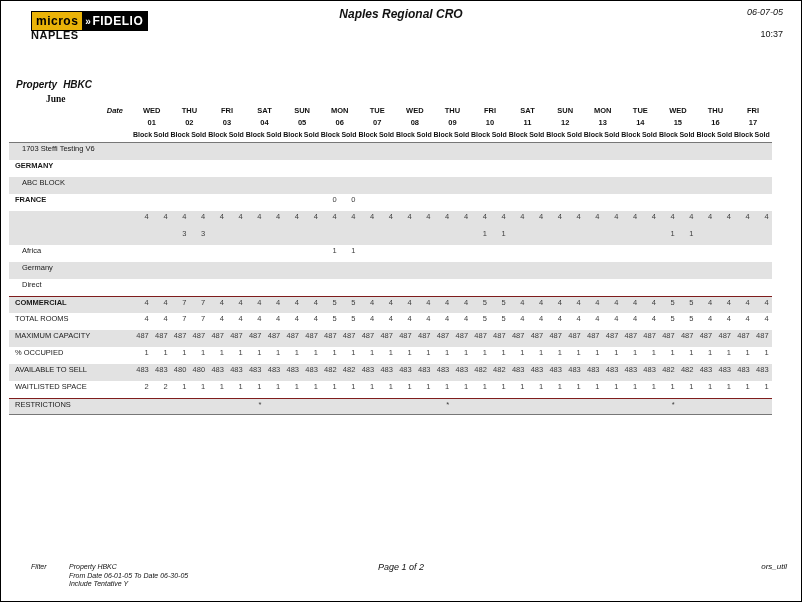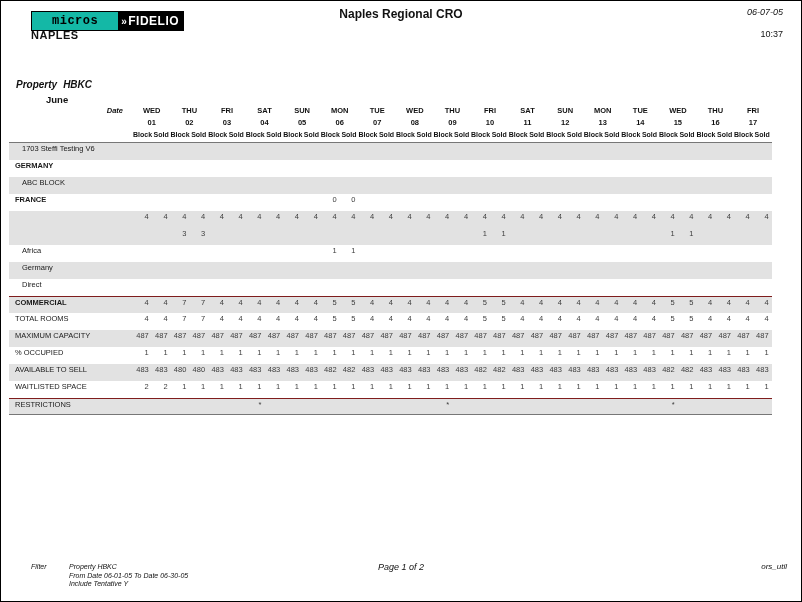--- a/index.html
+++ b/index.html
@@ -1,30 +1,30 @@
 <!DOCTYPE html>
 <html><head>
 <meta charset="utf-8">
 <style>
   html,body{margin:0;padding:0;background:#fff;}
   .page{position:relative;width:800px;height:600px;border:1px solid #000;background:#fff;
         font-family:"Liberation Sans",sans-serif;color:#111;overflow:hidden;}
   
   .logo{position:absolute;left:30px;top:10px;display:flex;align-items:stretch;font-weight:bold;font-size:12px;}
-  .logo-micros{border:1px solid #000;background:#14b8a6;color:#000;padding:2px 20px;letter-spacing:0.5px;font-family:Liberation Mono, monospace;}
+  .logo-micros{border:1px solid #000;background:#eab308;color:#000;padding:2px 4px;letter-spacing:0.5px;}
   .logo-fidelio{background:#000;color:#fff;padding:2px 5px 2px 2px;display:flex;align-items:center;letter-spacing:0.5px;}
   .logo-arrow{color:#fff;font-size:10px;margin-right:1px;}
   .office{position:absolute;left:30px;top:28px;font-weight:bold;font-size:11px;letter-spacing:0.5px;}
-  .center-title{position:absolute;left:0;top:6px;width:100%;text-align:center;font-size:12px;font-weight:bold;}
+  .center-title{position:absolute;left:0;top:6px;width:100%;text-align:center;font-size:12px;font-style:italic;font-weight:bold;}
   .center-sub{position:absolute;left:0;top:38px;width:100%;text-align:center;font-size:11px;font-style:italic;font-weight:bold;}
   .run-date{position:absolute;right:18px;top:6px;font-size:9px;font-style:italic;}
   .run-time{position:absolute;right:18px;top:28px;font-size:9px;}
   .prop-line{position:absolute;left:15px;top:78px;font-size:10px;font-weight:bold;font-style:italic;}
   .prop-line span{margin-right:6px;}
-  .month{position:absolute;left:45px;top:93px;font-size:9.5px;font-weight:bold;}
+  .month{position:absolute;left:45px;top:93px;font-size:9.5px;font-weight:bold;font-family:Liberation Serif, serif;}
   
   .report-table{position:absolute;left:8px;top:104px;width:763px;}
   .hrow{display:flex;height:12px;line-height:12px;font-size:7.5px;font-weight:bold;}
   .hlabel{width:124px;box-sizing:border-box;text-align:right;padding-right:10px;font-style:italic;}
   .hgroup{width:37.58px;text-align:center;box-sizing:border-box;}
   .hsub{width:18.79px;text-align:center;box-sizing:border-box;font-size:7px;}
   .thead{border-bottom:1px solid #777;padding-bottom:1px;}
   .trow{display:flex;height:17px;line-height:12.3px;font-size:7.5px;box-sizing:border-box;}
   .trow.shade{background:#e2e2e2;}
   .trow.bt{border-top:1px solid #7f1d1d;}

